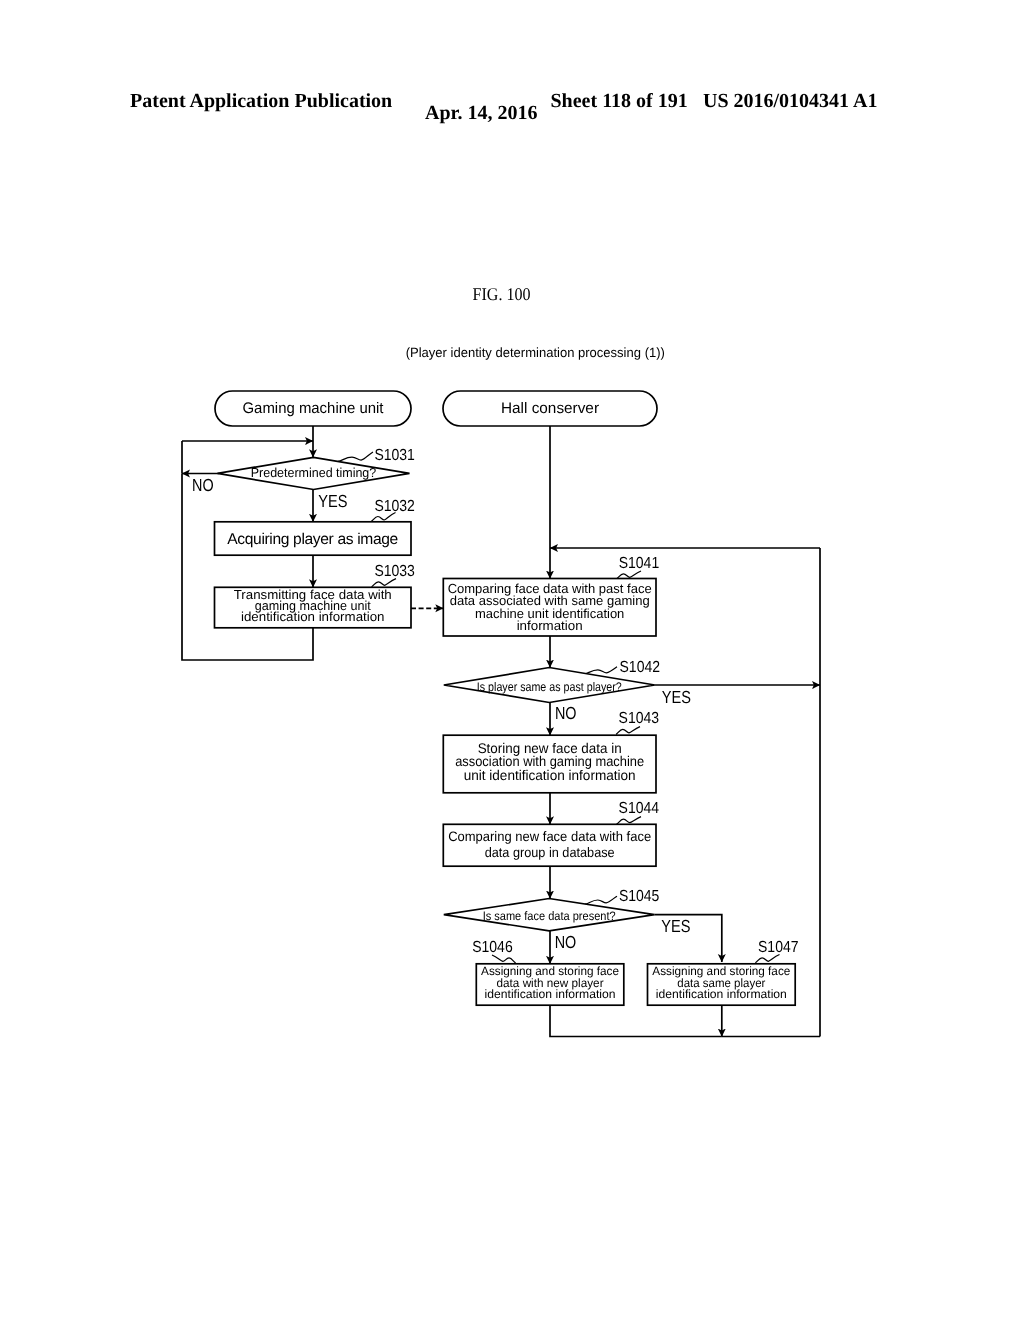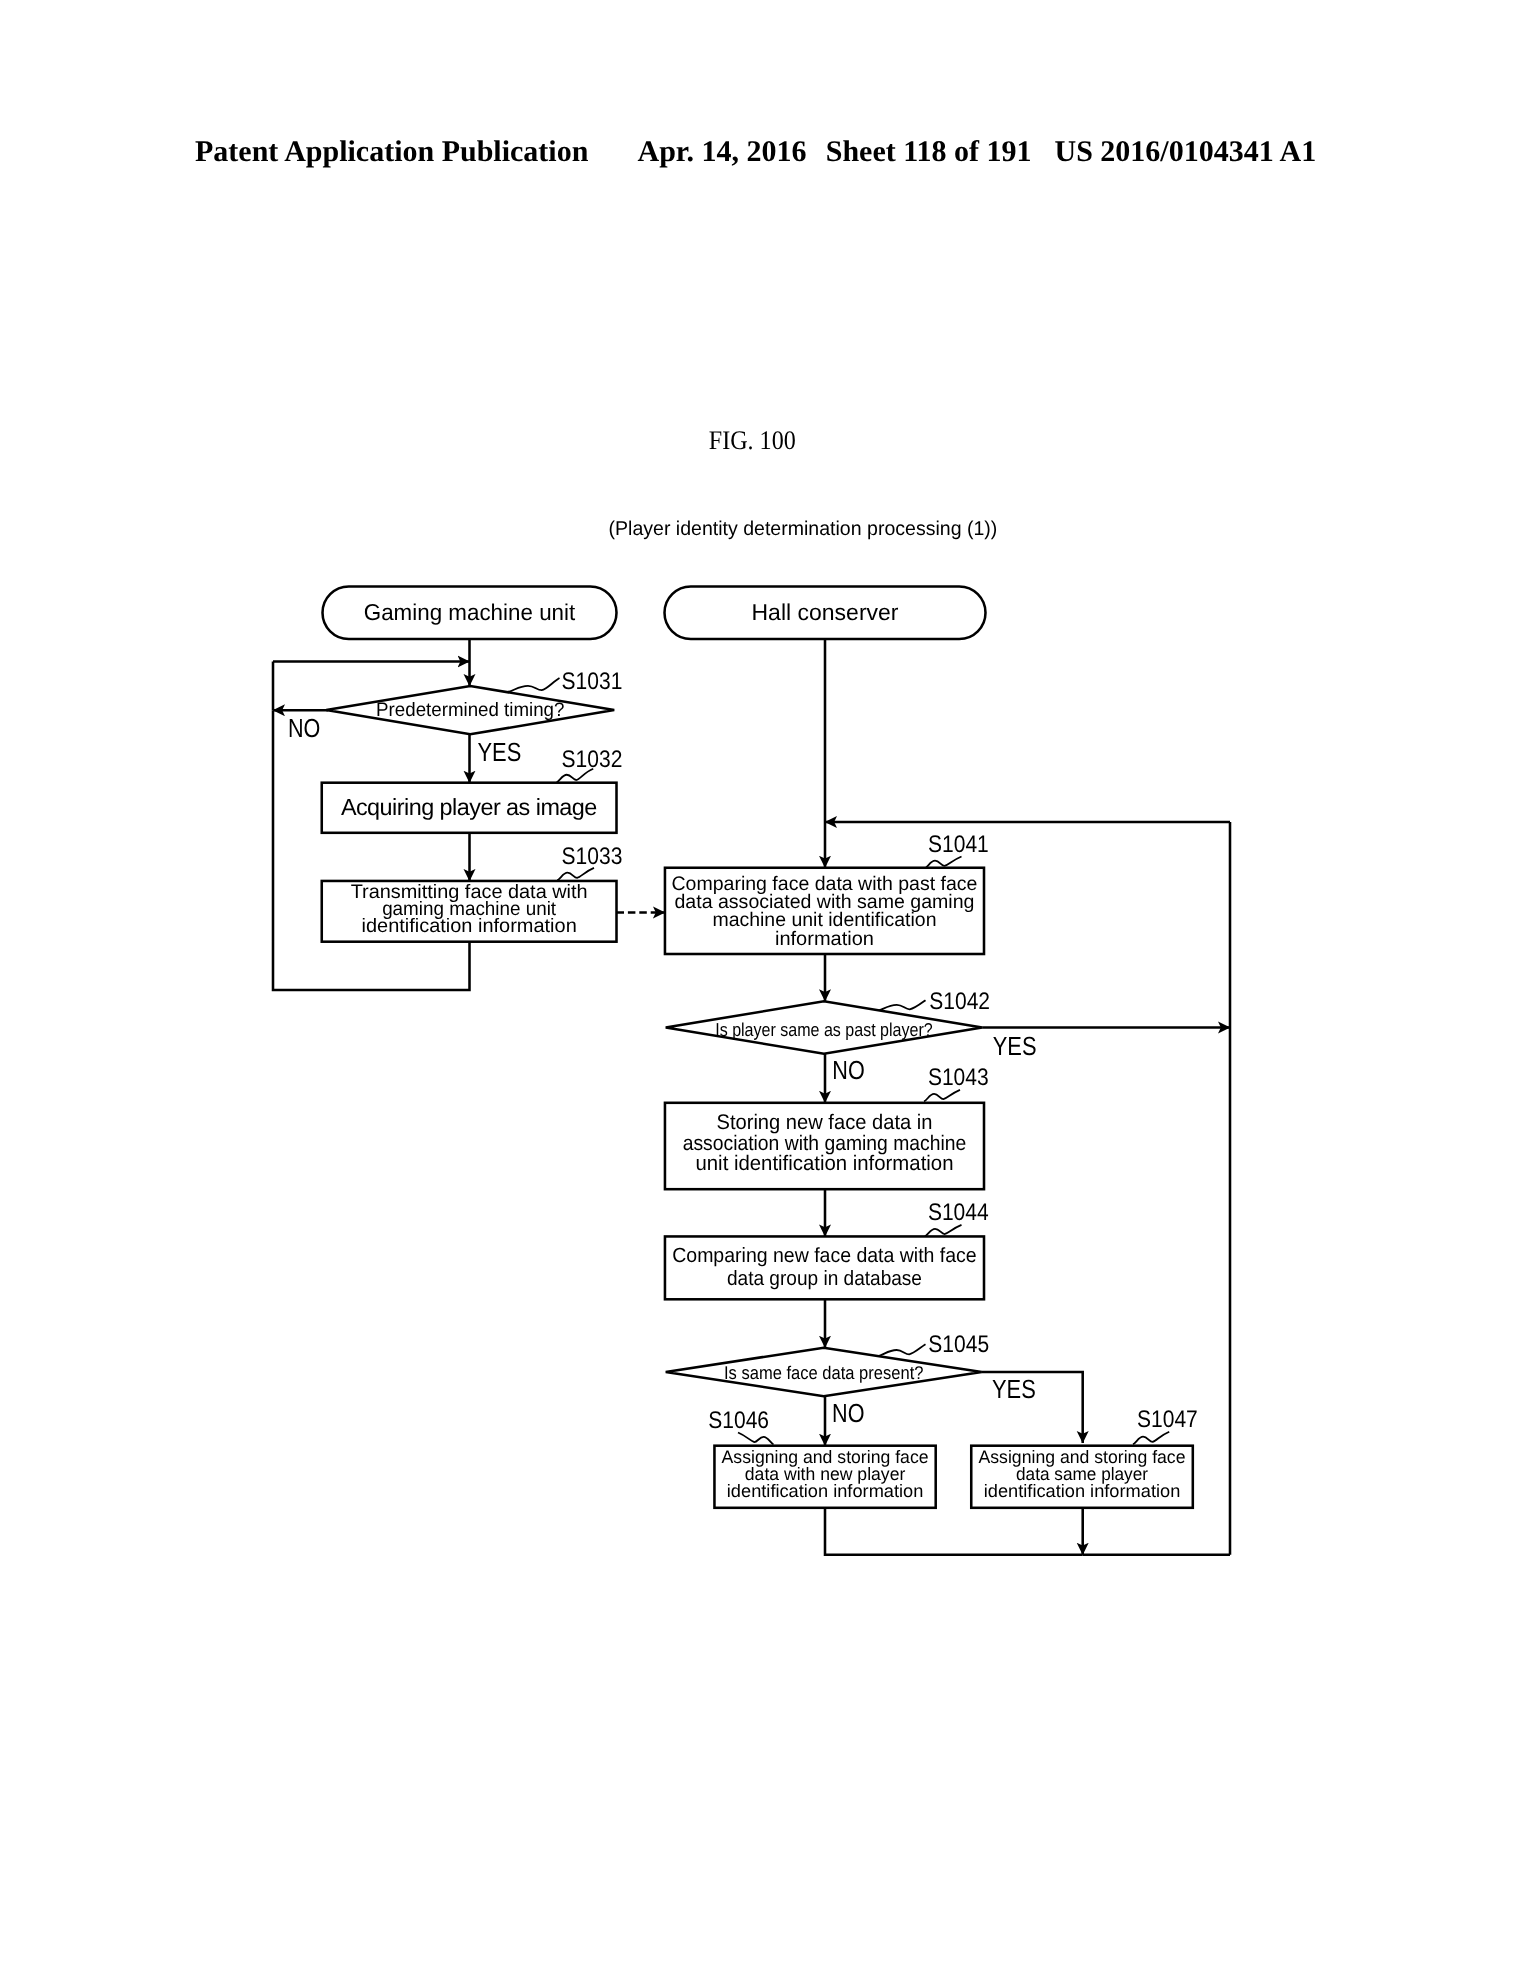--- a/index.html
+++ b/index.html
@@ -3,21 +3,21 @@
 <meta charset="utf-8">
 <title>Patent Application Publication</title>
 <style>
   html,body{margin:0;padding:0;-webkit-font-smoothing:antialiased;}
   *{-webkit-font-smoothing:antialiased;text-rendering:geometricPrecision;}
   body{width:1024px;height:1320px;background:#fff;font-family:"Liberation Serif",serif;overflow:hidden;position:relative;}
   #page{position:absolute;left:0;top:0;width:1024px;height:1084px;filter:grayscale(1);}
   .hdr{position:absolute;left:0;top:0;width:1024px;height:0;
        font-family:"Liberation Serif",serif;font-weight:bold;font-size:20px;color:#000;white-space:nowrap;}
   .hdr span{position:absolute;top:90.5px;display:block;line-height:20px;}
-  #h1{left:130px;} #h2{left:425px;} #h3{left:550.5px;} #h4{left:703px;text-align:center;}
+  #h1{left:130px;} #h2{left:425px;margin-top:12px;} #h3{left:550.5px;} #h4{left:703px;text-align:center;}
   #figsvg{position:absolute;left:0;top:0;}
 </style>
 </head>
 <body>
 
 <div id="page">
   <div class="hdr">
     <span id="h1">Patent Application Publication</span>
       <span id="h2">Apr. 14, 2016</span>
       <span id="h3">Sheet 118 of 191</span>

